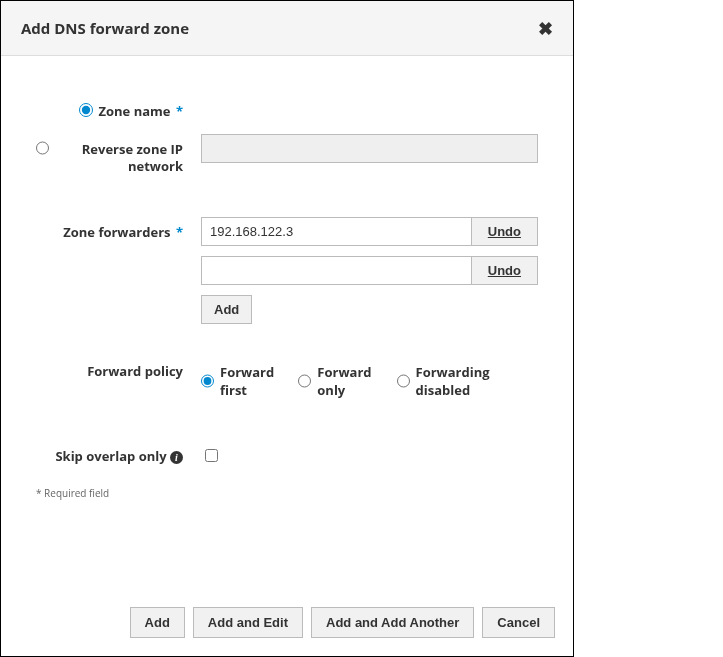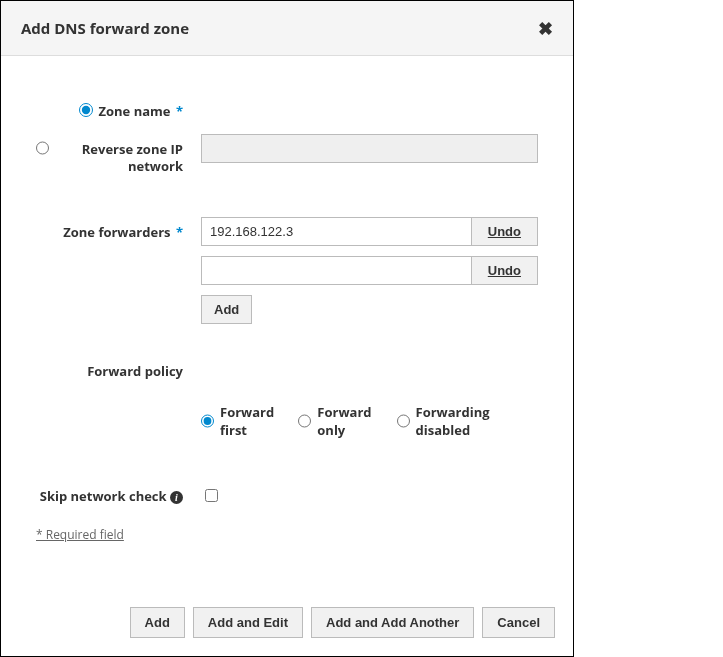--- a/index.html
+++ b/index.html
@@ -111,21 +111,20 @@
     padding: 6px 12px;
     font-size: 13px;
     color: #333;
     cursor: pointer;
     font-weight: 600;
   }
   .hradio-group {
     display: flex;
     align-items: center;
     padding-top: 7px;
-    margin-top: 40px;
   }
   .hradio-item {
     display: flex;
     align-items: center;
     gap: 6px;
     font-weight: 700;
   }
   .info-icon {
     display: inline-flex;
     width: 13px; height: 13px;
@@ -137,23 +136,22 @@
     font-size: 10px;
     font-style: italic;
     align-items: center;
     justify-content: center;
   }
   .checkbox-input {
     margin-top: 8px;
   }
   .required-note {
     color: #666;
-    font-size: 12px;
+    font-size: 10px;
     margin-top: 20px;
-    text-decoration: underline;
   }
   .dialog-footer {
     padding: 12px 18px 18px 18px;
     display: flex;
     justify-content: flex-end;
     gap: 8px;
   }
   .footer-btn {
     background: #f1f1f1;
     border: 1px solid #bbb;
@@ -240,21 +238,21 @@
           </label>
         </div>
       </div>
     </div>
 
     <div class="spacer-lg"></div>
 
     <div class="form-row">
       <div class="label-col">
         <span class="label-text">
-          <span>Skip network check</span>
+          <span>Skip overlap only</span>
           <span class="info-icon">i</span>
         </span>
       </div>
       <div class="input-col">
         <input type="checkbox" class="checkbox-input" style="">
       </div>
     </div>
 
     <div class="required-note">* Required field</div>
 

